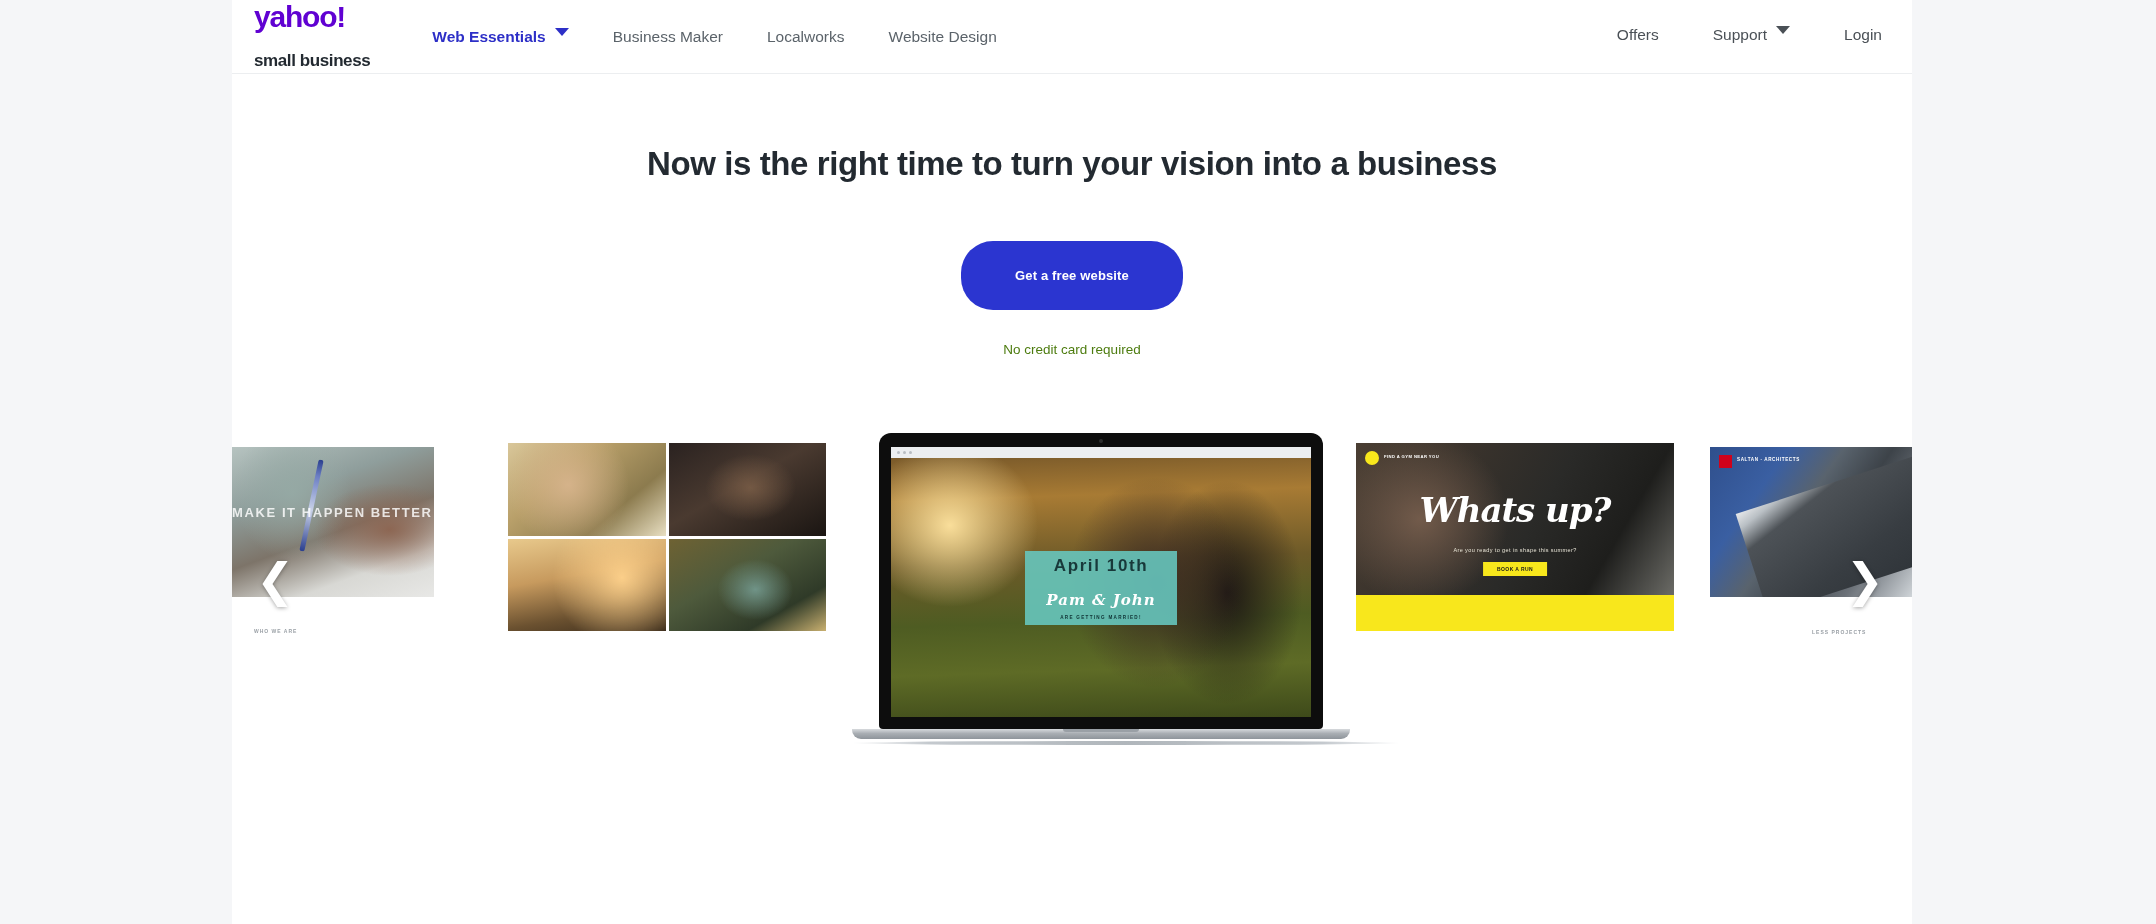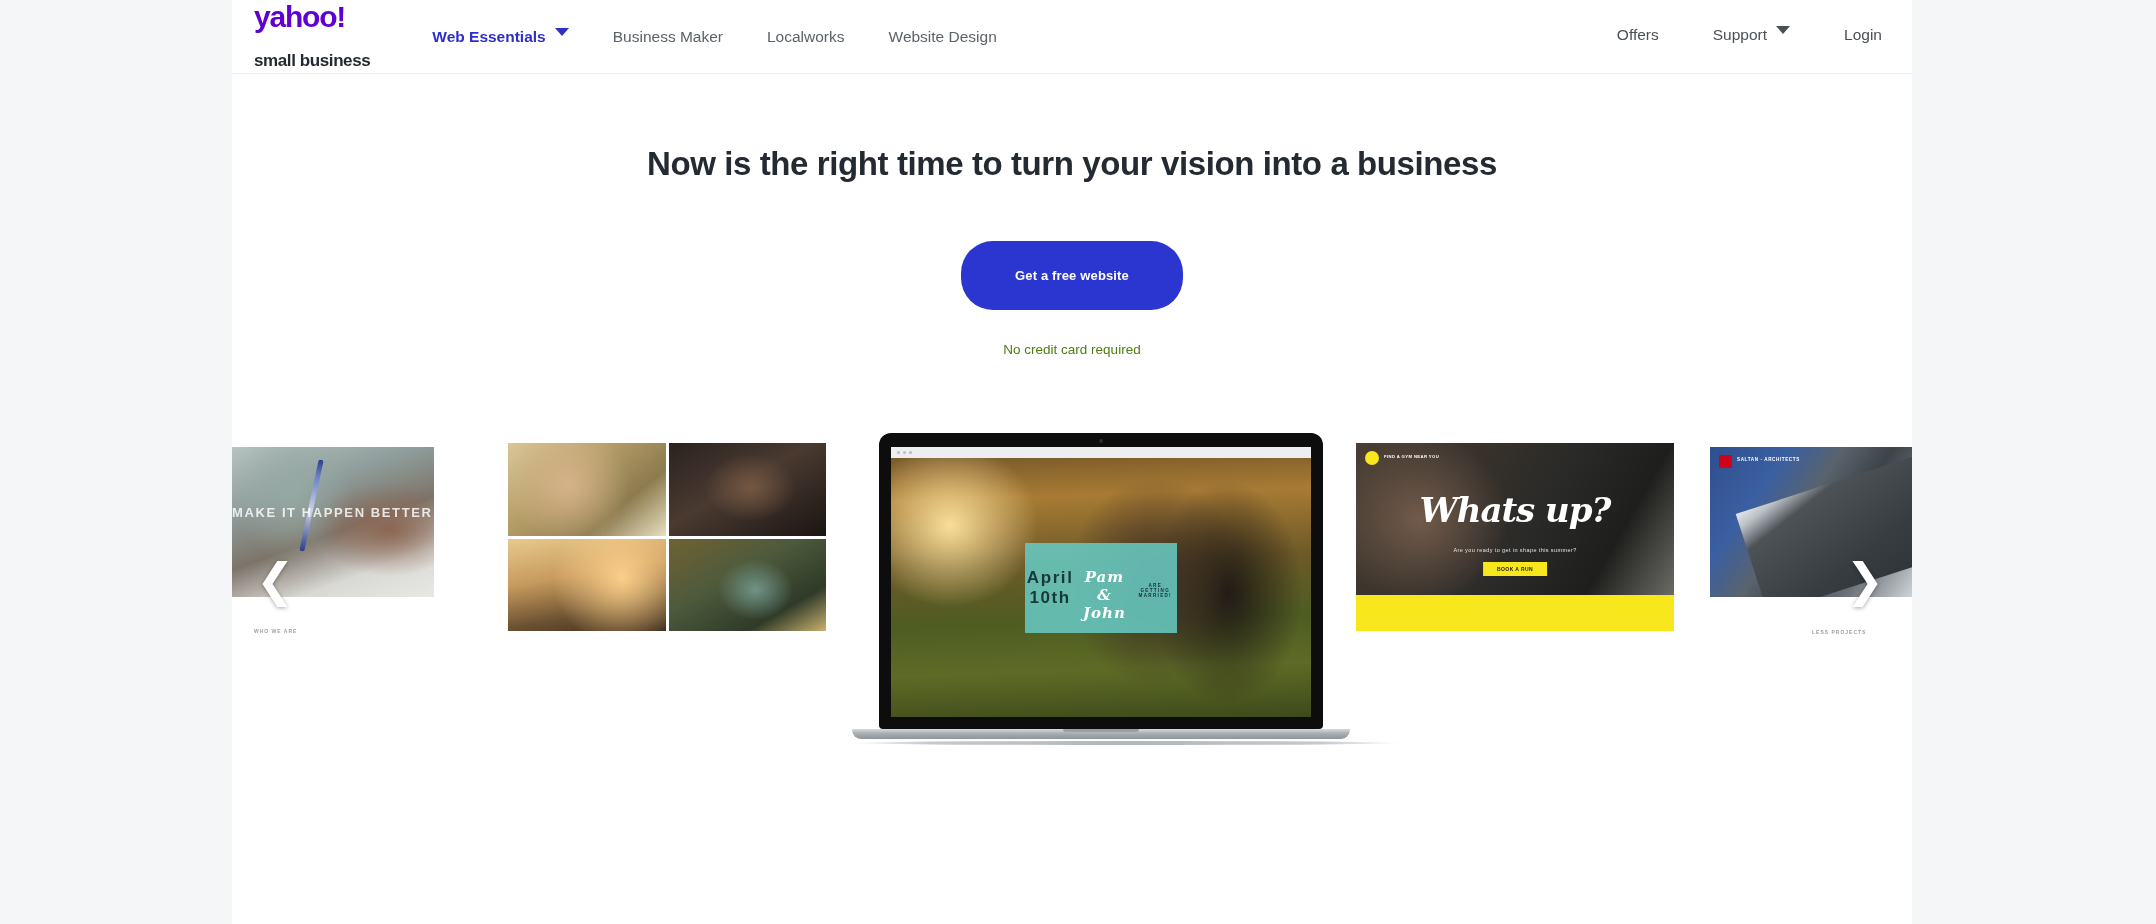--- a/index.html
+++ b/index.html
@@ -160,22 +160,22 @@
   .wed-photo {
     position:relative; height:calc(100% - 11px);
     background:
       radial-gradient(ellipse 30% 45% at 14% 26%, rgba(255,228,160,.95) 0%, rgba(230,170,70,0) 70%),
       radial-gradient(ellipse 36% 70% at 63% 48%, rgba(60,42,34,.96) 0%, rgba(50,35,28,0) 58%),
       radial-gradient(ellipse 30% 72% at 80% 52%, rgba(28,22,20,.97) 0%, rgba(28,22,20,0) 60%),
       linear-gradient(178deg,#7a5a2a 0%,#a87b34 16%,#6d5a28 40%,#4e5c22 62%,#5e6b26 80%,#3e4a1a 100%);
   }
   .wed-card {
     position:absolute; left:50%; top:50%; transform:translate(-50%,-50%);
-    width:152px; height:90px; background:rgba(103,200,192,.88);
-    display:flex; flex-direction:row; align-items:center; justify-content:center;
+    width:152px; height:74px; background:rgba(103,200,192,.88);
+    display:flex; flex-direction:column; align-items:center; justify-content:center;
   }
   .wed-date {
     font-size:17px; color:#18393a; letter-spacing:1.6px; font-weight:600;
   }
   .wed-names {
     font-size:15px; color:#ffffff; letter-spacing:1px; margin-top:15px;
     font-family:"DejaVu Serif", serif; font-style:italic;font-weight:bold;
   }
   .wed-sub {
     font-size:4.6px; color:#0f3234; letter-spacing:1.3px;

